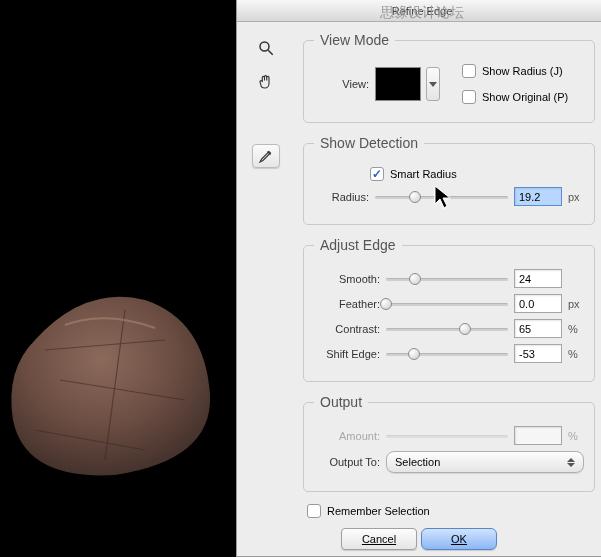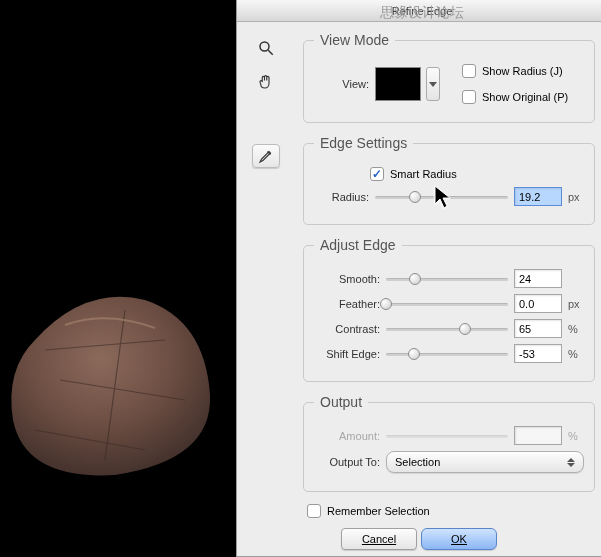--- a/index.html
+++ b/index.html
@@ -132,21 +132,21 @@
           </div>
           <div class="row" style="margin:0">
             <span class="cb"></span>
             <span>Show Original (P)</span>
           </div>
         </div>
       </div>
     </fieldset>
 
     <fieldset>
-      <legend>Edge Settings</legend>
+      <legend>Show Detection</legend>
       <div class="row" style="margin-left:56px">
         <span class="cb checked"></span>
         <span>Smart Radius</span>
       </div>
       <div class="row">
         <span class="lbl w55">Radius:</span>
         <div class="slider">
           <div class="track"></div>
             <div class="knob" style="left:30%"></div>
         </div>

